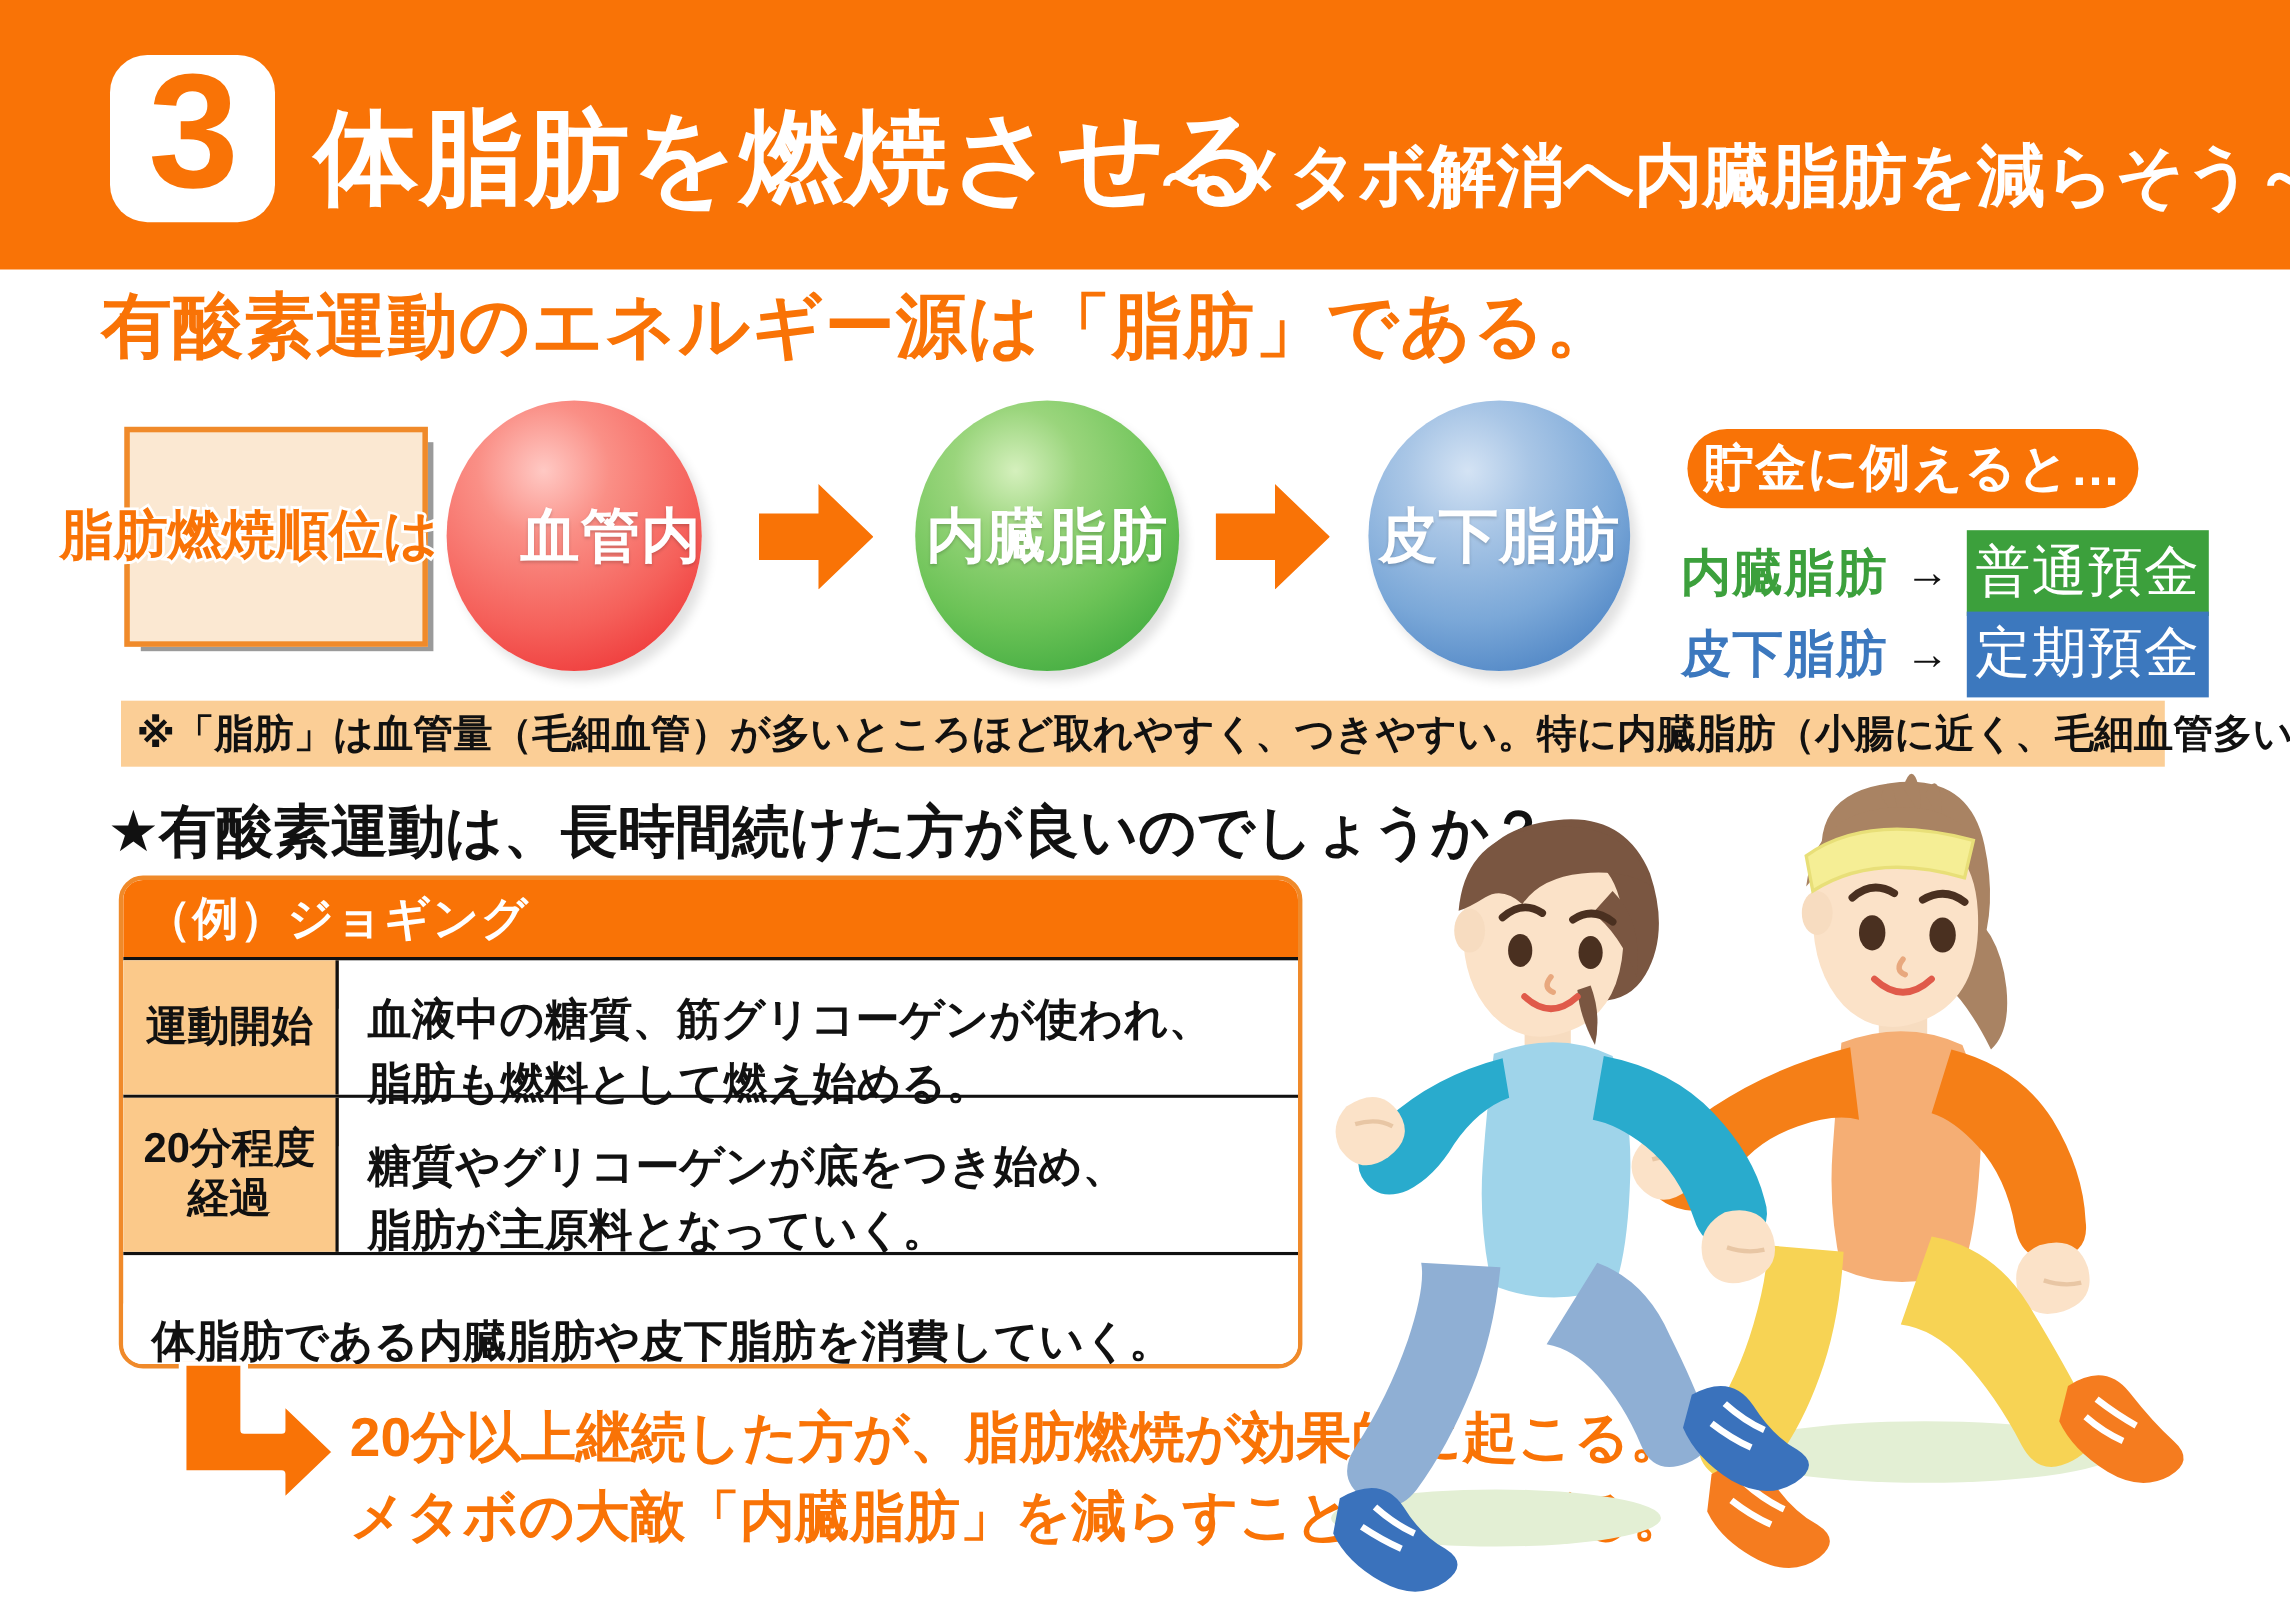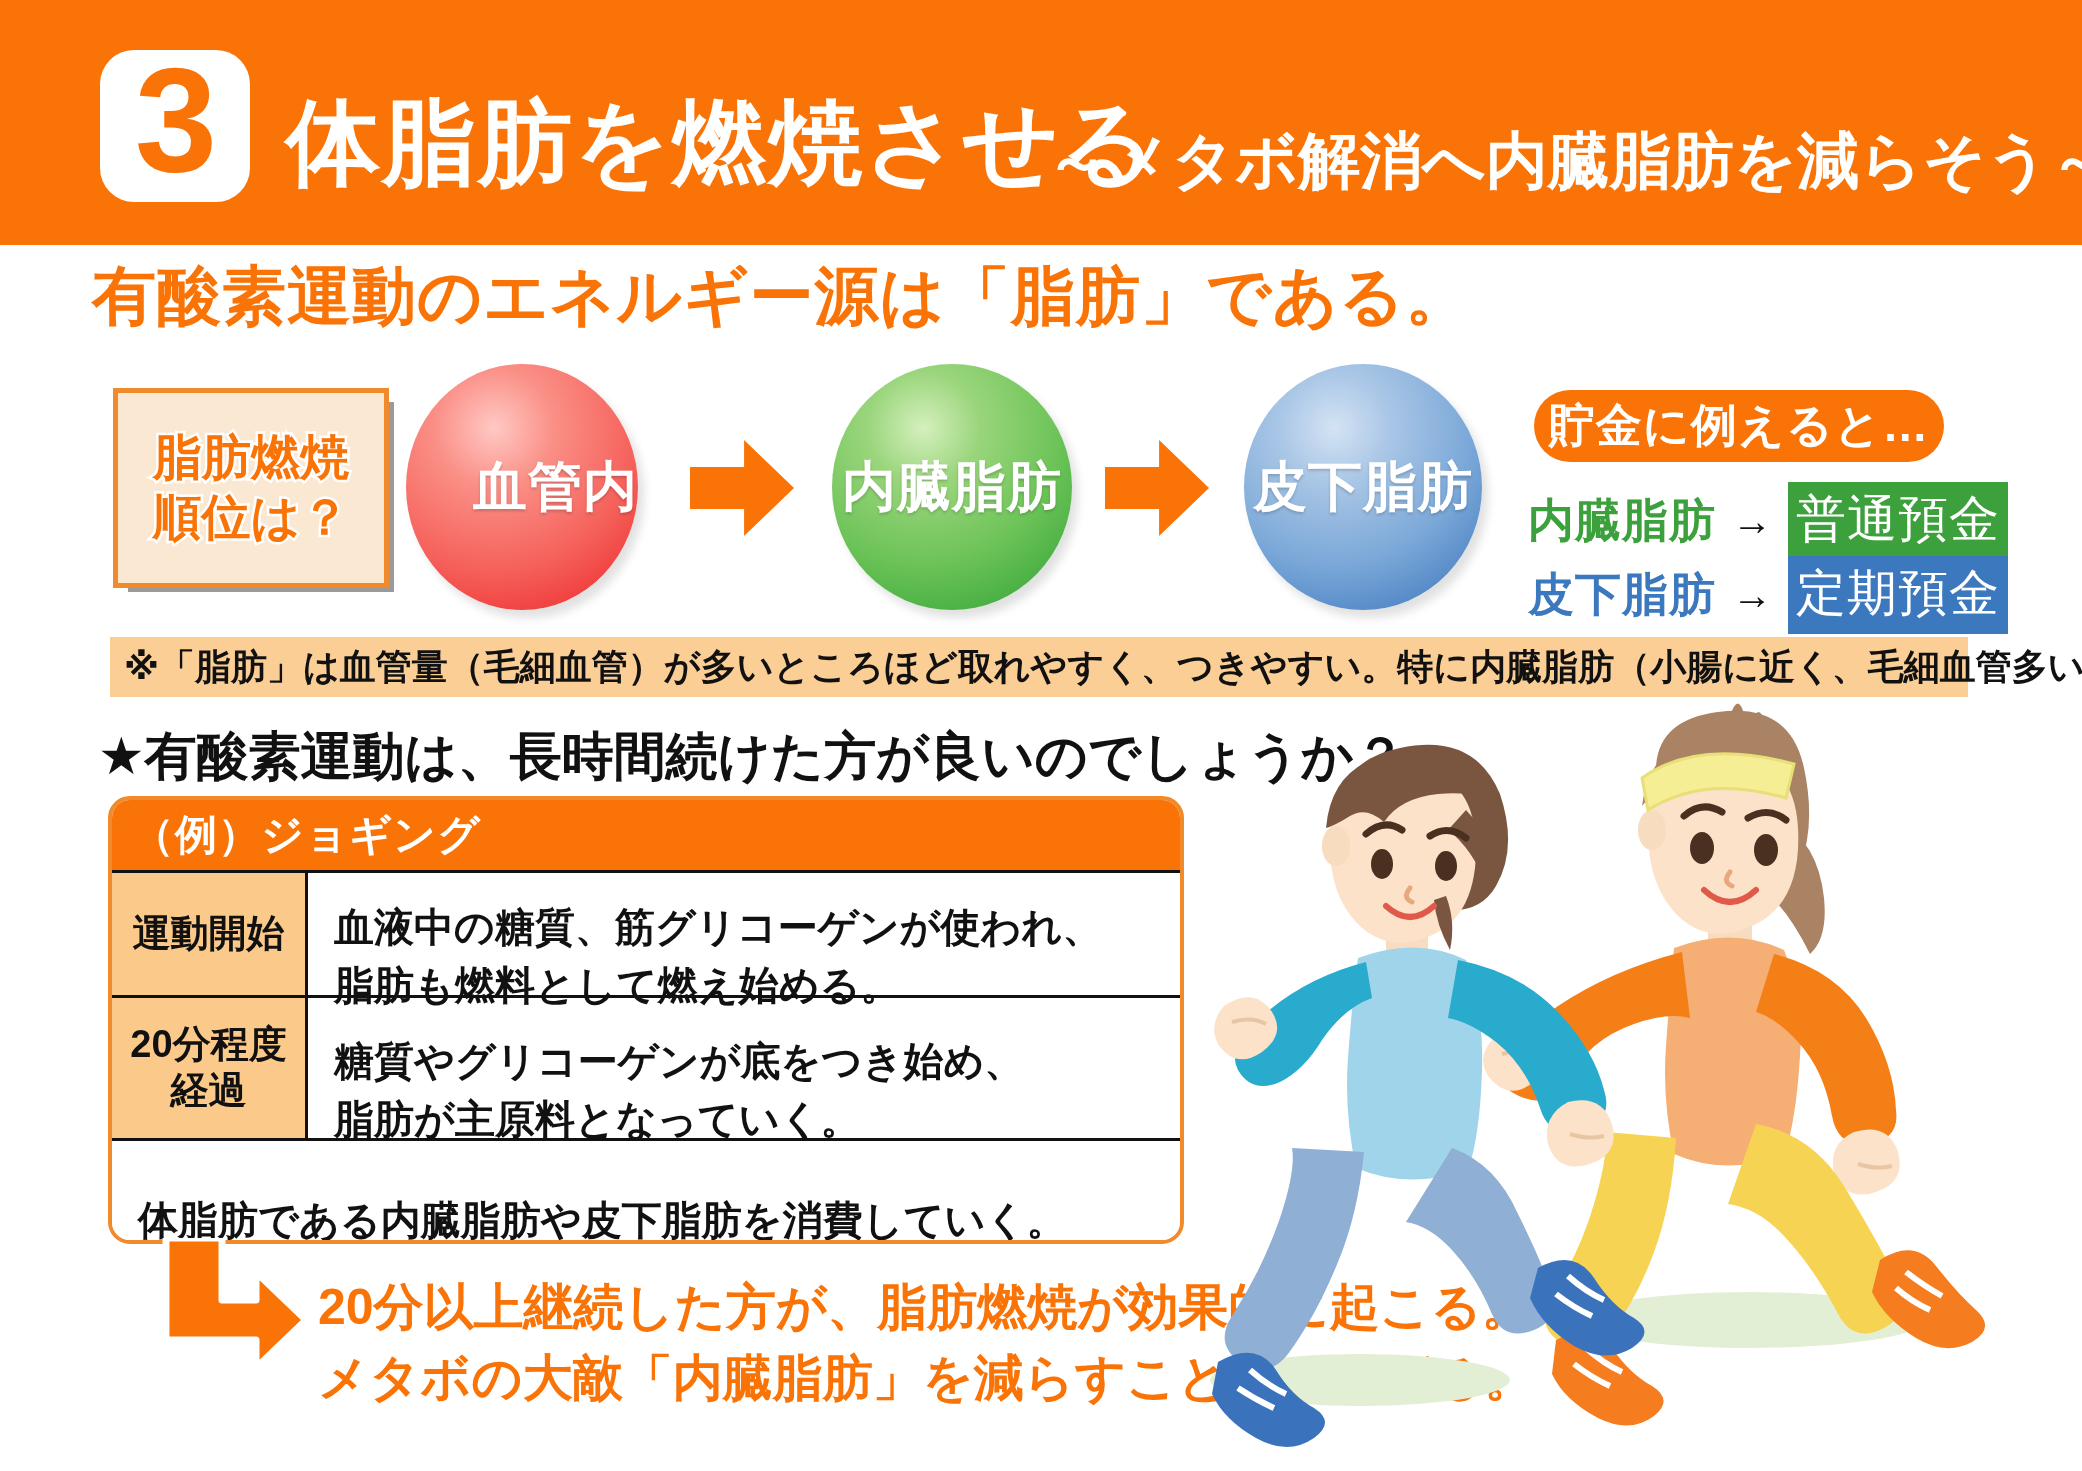--- a/index.html
+++ b/index.html
@@ -46,21 +46,21 @@
   }
 
   
   .order-box-shadow{
     position:absolute;left:128px;top:402px;width:266px;height:190px;
     background:#9a9a9a;
   }
   .order-box{
     position:absolute;left:113px;top:388px;width:266px;height:190px;
     background:#FBE8D2;border:5px solid #F08A2A;
-    display:flex;flex-direction:column;align-items:center;justify-content:center;
+    display:flex;flex-direction:row;align-items:center;justify-content:center;
   }
   .order-box div{
     color:#F97306;font-size:49px;font-weight:bold;line-height:1.22;
     -webkit-text-stroke:5px #ffffff;paint-order:stroke fill;
     white-space:nowrap;
   }
 
   
   .sphere{
     position:absolute;border-radius:50%;

